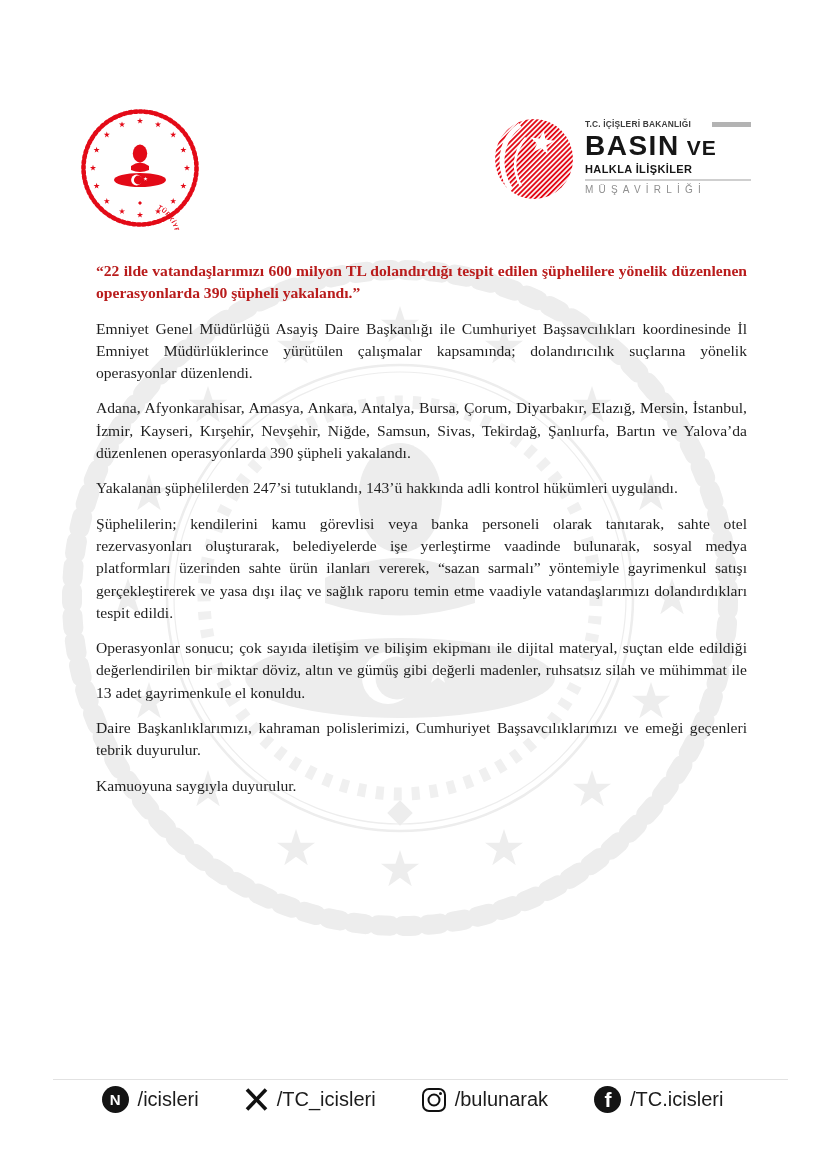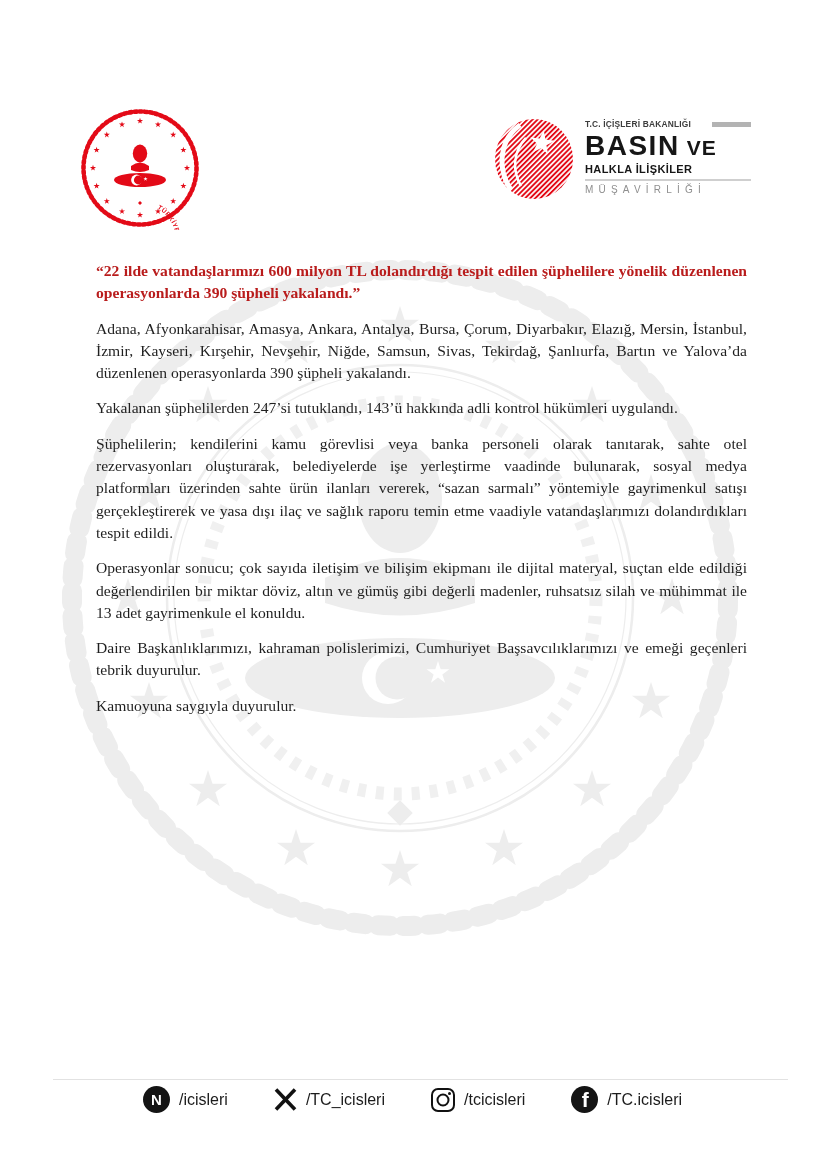--- a/index.html
+++ b/index.html
@@ -29,21 +29,21 @@
   
   .content { position:absolute; left:96px; top:260px; width:651px; z-index:2; color:#1f1f1f; }
   .content p { margin:0 0 13px 0; font-size:15.6px; line-height:22.3px; text-align:justify; }
   .headline { font-weight:bold; color:#b91c1c; }
 
   
   .footer-divider { position:absolute; left:53px; top:1079px; width:735px; border-top:1px solid #e2e2e2; z-index:2; }
   .social-row { position:absolute; left:0; top:1086px; width:825px; display:flex; justify-content:center;
     gap:46px; align-items:center; z-index:2; font-family:"Liberation Sans", sans-serif; }
   .social-item { display:flex; align-items:center; gap:9px; }
-  .handle { font-size:16px; color:#1c1c1c; }
+  .handle { font-size:20px; color:#1c1c1c; }
 
   .icon-nsosyal { width:27px; height:27px; border-radius:50%; background:#141414; color:#fff;
     display:flex; align-items:center; justify-content:center; font-weight:bold; font-size:15px;
     font-family:"Liberation Sans", sans-serif; }
   .icon-x { width:23px; height:23px; display:block; }
   .icon-ig { position:relative; width:24px; height:24px; border:2.4px solid #111; border-radius:7px; box-sizing:border-box; }
   .ig-lens { position:absolute; left:50%; top:50%; transform:translate(-50%,-50%);
     width:9px; height:9px; border:2.4px solid #111; border-radius:50%; }
   .ig-dot { position:absolute; right:2px; top:2px; width:3px; height:3px; border-radius:50%; background:#111; }
   .icon-fb { position:relative; width:27px; height:27px; border-radius:50%; background:#141414;
@@ -155,20 +155,21 @@
         <span class="brand-basin">BASIN</span>
         <span class="brand-ve">VE</span>
       </div>
       <div class="brand-halkla">HALKLA İLİŞKİLER</div>
       <div class="brand-musavirlik">MÜŞAVİRLİĞİ</div>
     </div>
   </div>
 
   <main class="content">
     <p class="headline">“22 ilde vatandaşlarımızı 600 milyon TL dolandırdığı tespit edilen şüphelilere yönelik düzenlenen operasyonlarda 390 şüpheli yakalandı.”</p>
+    <p>Emniyet Genel Müdürlüğü Asayiş Daire Başkanlığı ile Cumhuriyet Başsavcılıkları koordinesinde İl Emniyet Müdürlüklerince yürütülen çalışmalar kapsamında; dolandırıcılık suçlarına yönelik operasyonlar düzenlendi.</p>
     <p>Adana, Afyonkarahisar, Amasya, Ankara, Antalya, Bursa, Çorum, Diyarbakır, Elazığ, Mersin, İstanbul, İzmir, Kayseri, Kırşehir, Nevşehir, Niğde, Samsun, Sivas, Tekirdağ, Şanlıurfa, Bartın ve Yalova’da düzenlenen operasyonlarda 390 şüpheli yakalandı.</p>
     <p>Yakalanan şüphelilerden 247’si tutuklandı, 143’ü hakkında adli kontrol hükümleri uygulandı.</p>
     <p>Şüphelilerin; kendilerini kamu görevlisi veya banka personeli olarak tanıtarak, sahte otel rezervasyonları oluşturarak, belediyelerde işe yerleştirme vaadinde bulunarak, sosyal medya platformları üzerinden sahte ürün ilanları vererek, “sazan sarmalı” yöntemiyle gayrimenkul satışı gerçekleştirerek ve yasa dışı ilaç ve sağlık raporu temin etme vaadiyle vatandaşlarımızı dolandırdıkları tespit edildi.</p>
     <p>Operasyonlar sonucu; çok sayıda iletişim ve bilişim ekipmanı ile dijital materyal, suçtan elde edildiği değerlendirilen bir miktar döviz, altın ve gümüş gibi değerli madenler, ruhsatsız silah ve mühimmat ile 13 adet gayrimenkule el konuldu.</p>
     <p>Daire Başkanlıklarımızı, kahraman polislerimizi, Cumhuriyet Başsavcılıklarımızı ve emeği geçenleri tebrik duyurulur.</p>
     <p>Kamuoyuna saygıyla duyurulur.</p>
   </main>
 
   <div class="footer-divider"></div>
 
@@ -184,21 +185,21 @@
           <line x1="21" y1="1.5" x2="2" y2="21.5"></line>
         </g>
       </svg>
       <span class="handle">/TC_icisleri</span>
     </div>
     <div class="social-item">
       <span class="icon-ig">
         <span class="ig-lens"></span>
         <span class="ig-dot"></span>
       </span>
-      <span class="handle">/tcicisleri</span>
+      <span class="handle">/bulunarak</span>
     </div>
     <div class="social-item">
       <span class="icon-fb">
         <span class="fb-f">f</span>
       </span>
       <span class="handle">/TC.icisleri</span>
     </div>
   </div>
 
 

